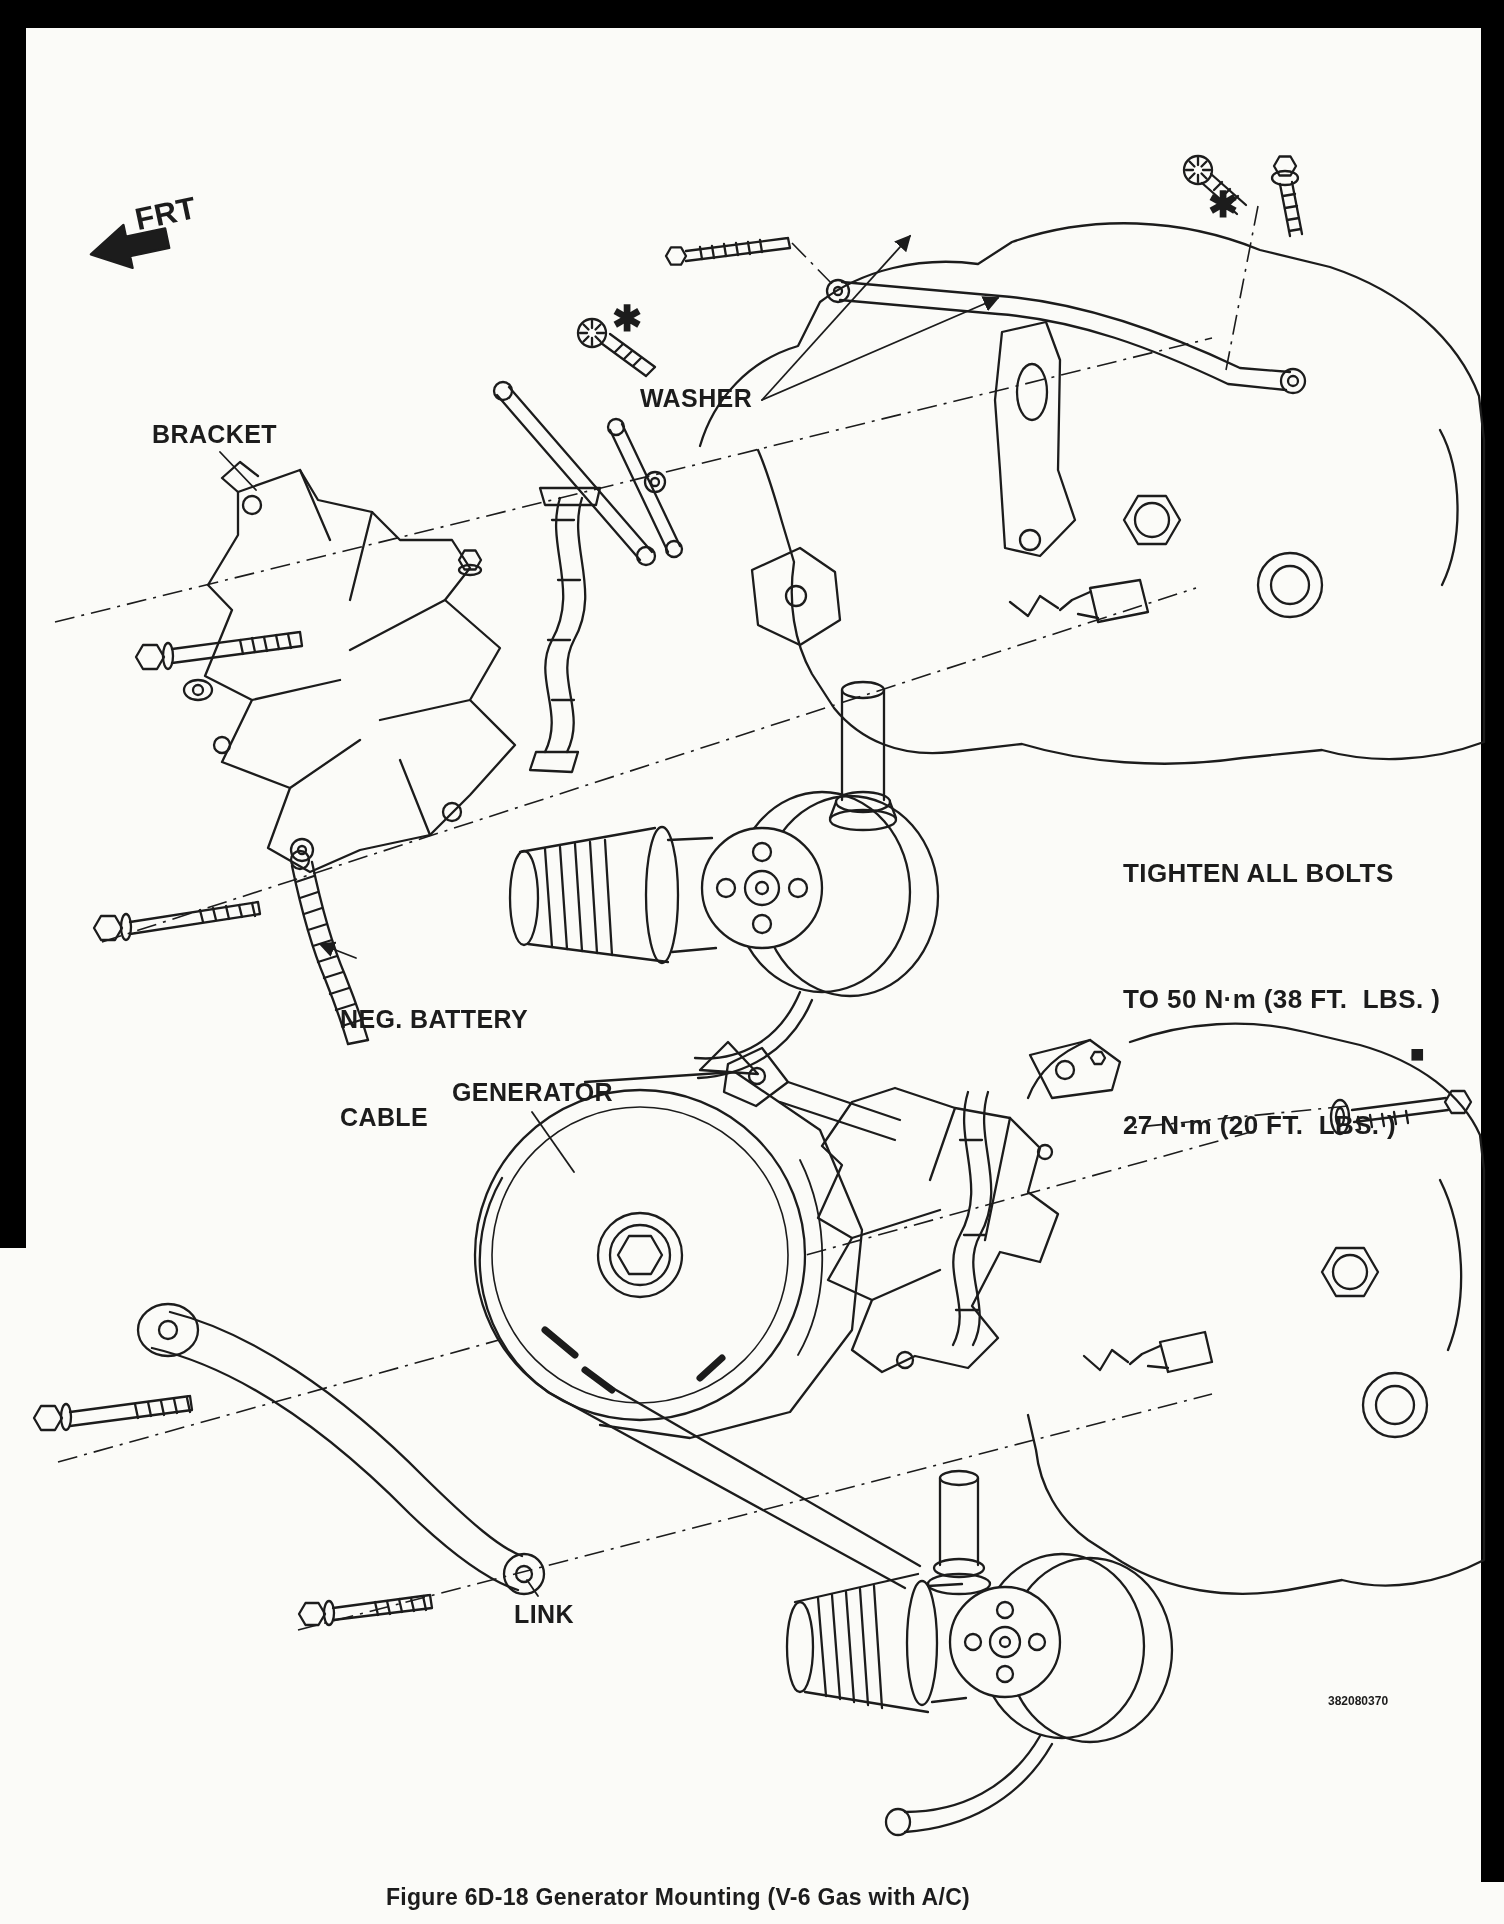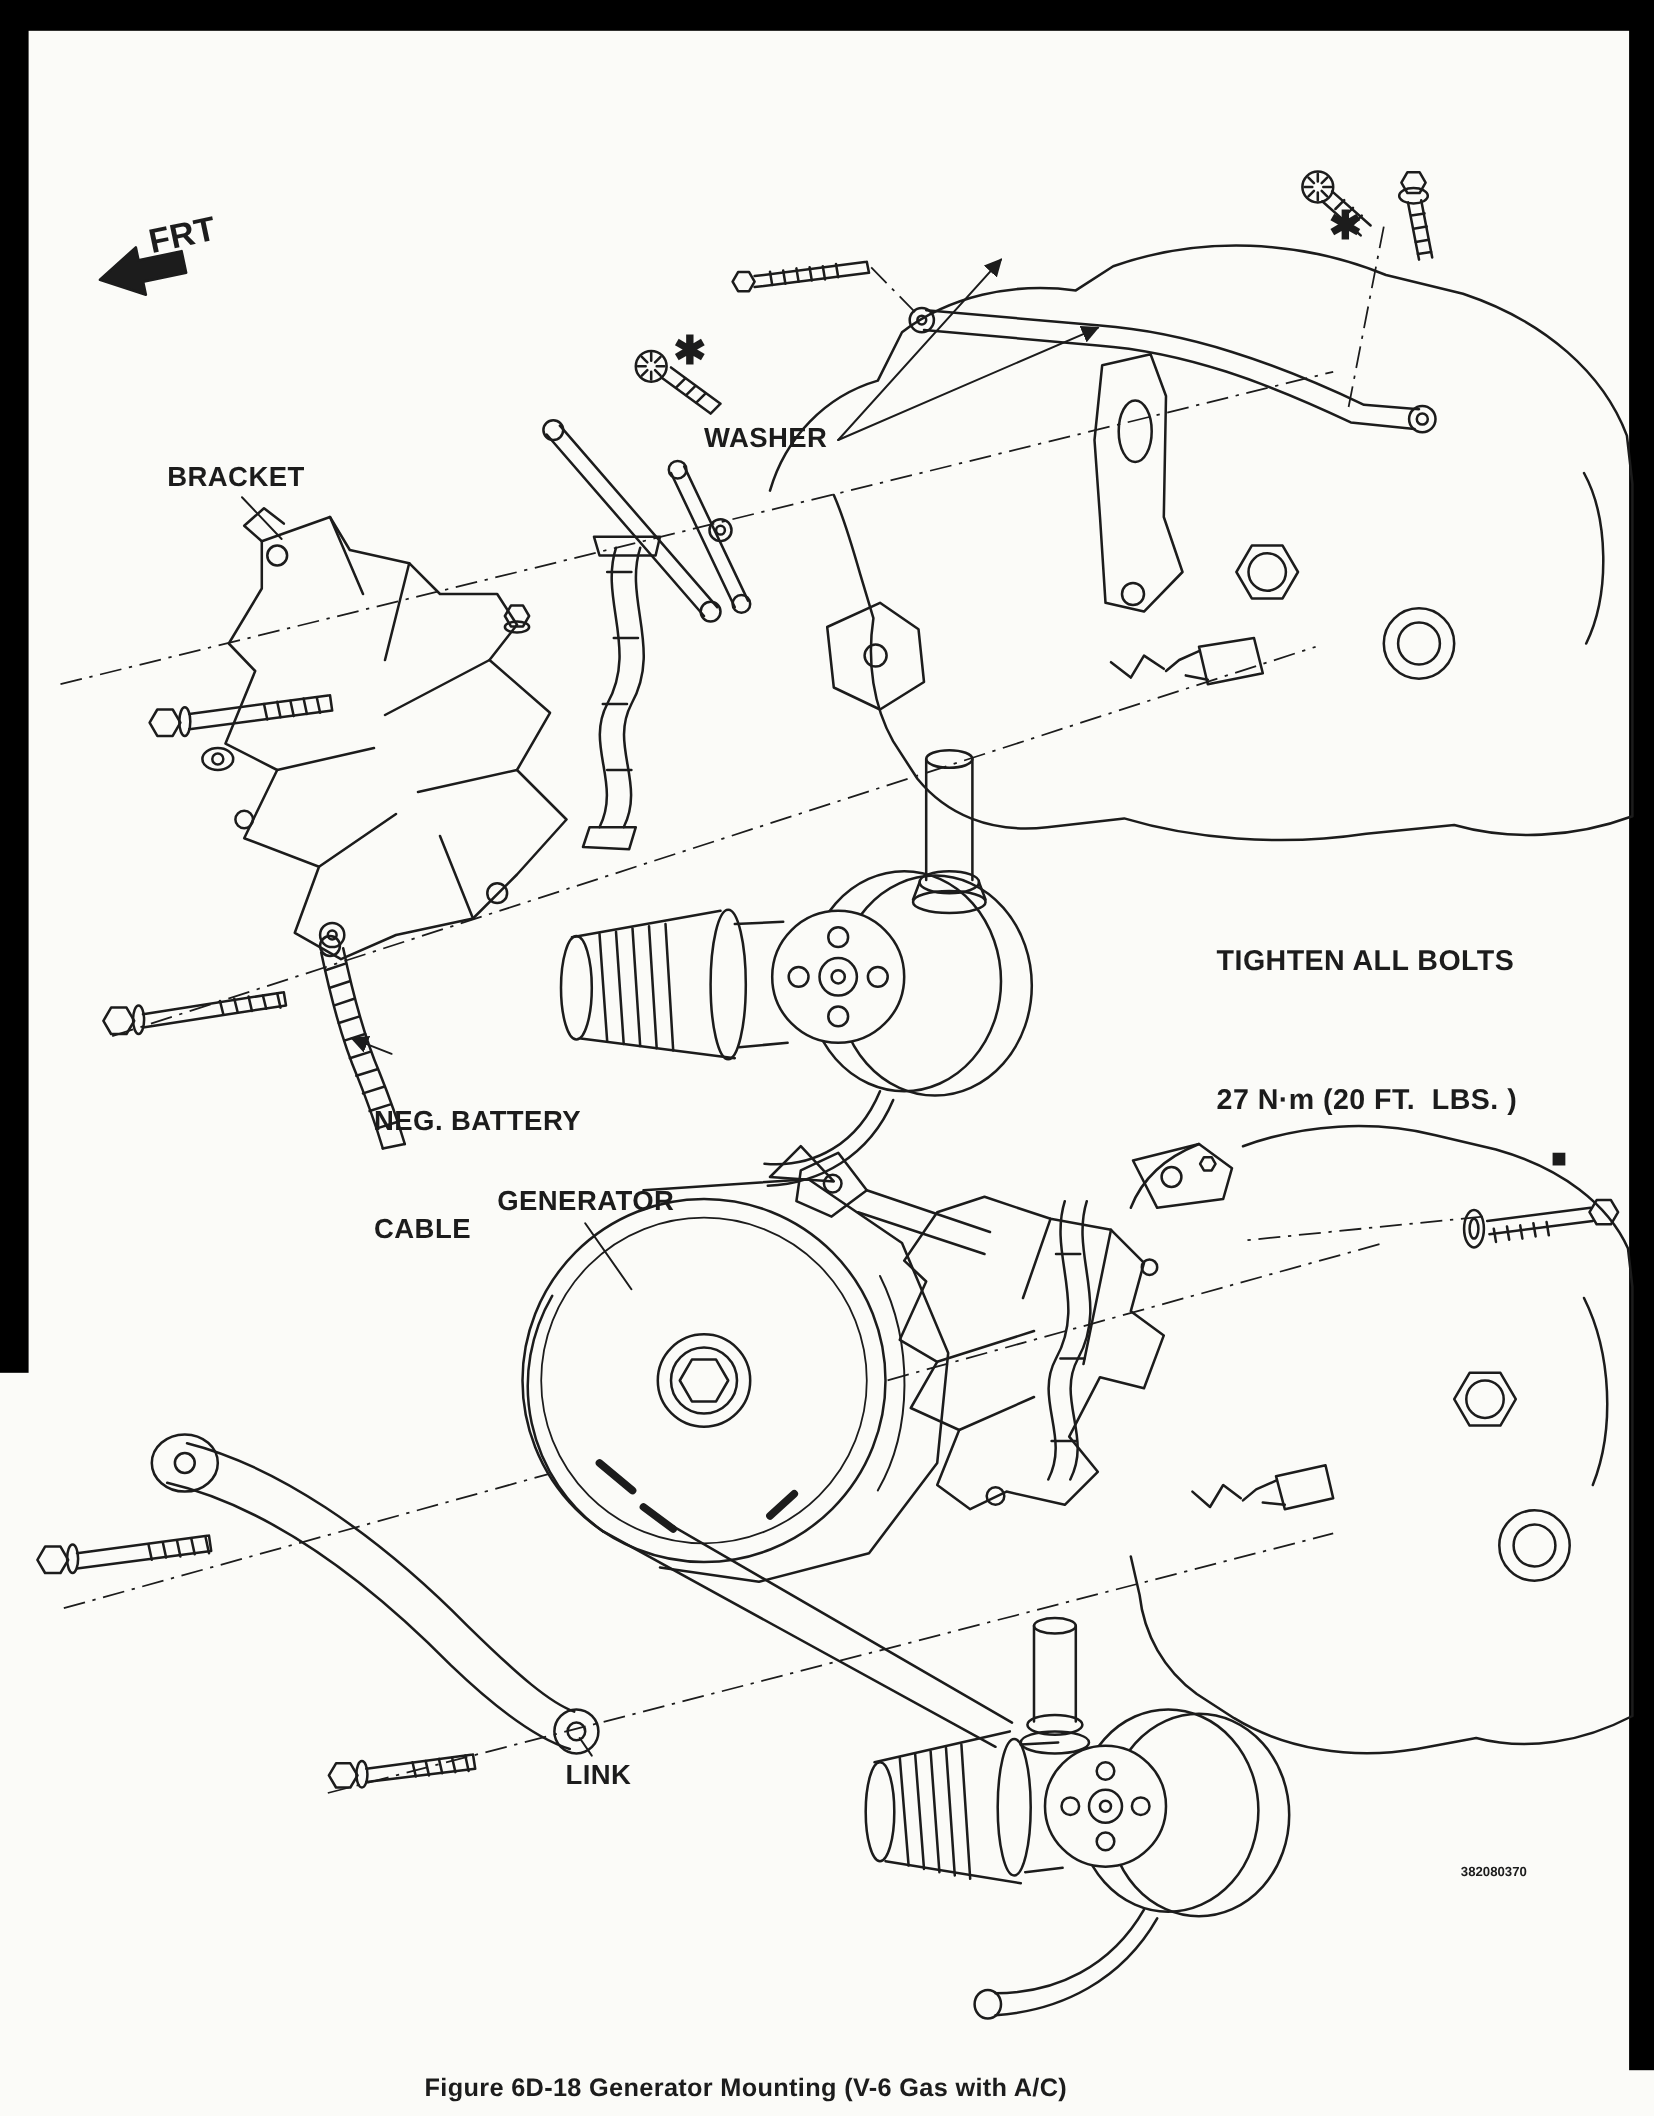--- a/index.html
+++ b/index.html
@@ -9,21 +9,21 @@
     background:#fbfbf8;overflow:hidden;color:var(--ink);
     font-family:"Liberation Sans",sans-serif;
   }
   .art{position:absolute;left:0;top:0;width:1504px;height:1924px;color:var(--ink);}
   .bar{position:absolute;background:#000;}
   .lbl{
     position:absolute;font-weight:700;letter-spacing:.4px;
     white-space:pre;line-height:1.3;color:var(--ink);
   }
   .lbl.small{font-weight:700;letter-spacing:0;}
-  .note-line{white-space:pre;}
+  .note-line{white-space:pre;margin-left:17px;}
   .caption{
     position:absolute;left:0;width:1356px;text-align:center;
     font-weight:700;letter-spacing:.3px;color:var(--ink);
   }
   .marker{font-weight:700;}
 </style>
 </head>
 <body>
 
 <div class="page">
@@ -313,20 +313,21 @@
   <div class="lbl" style="left:152px;top:418px;font-size:25px;">BRACKET</div>
 
   <div class="lbl" style="left:640px;top:382px;font-size:25px;">WASHER</div>
 
   <div class="lbl marker" style="left:612px;top:296px;font-size:36px;">✱</div>
 
   <div class="lbl marker" style="left:1208px;top:182px;font-size:36px;">✱</div>
 
   <div class="lbl" style="left:1106px;top:768px;font-size:26px;line-height:42px;">
     <div class="note-line">TIGHTEN ALL BOLTS</div>
+    <div class="note-line">TO 50 N·m (38 FT.  LBS. )</div>
     <div class="note-line">27 N·m (20 FT.  LBS. )</div>
   </div>
 
   <div class="lbl" style="left:340px;top:938px;font-size:25px;">
     <div>NEG. BATTERY</div>
     <div>CABLE</div>
   </div>
 
   <div class="lbl" style="left:452px;top:1076px;font-size:25px;">GENERATOR</div>
 

